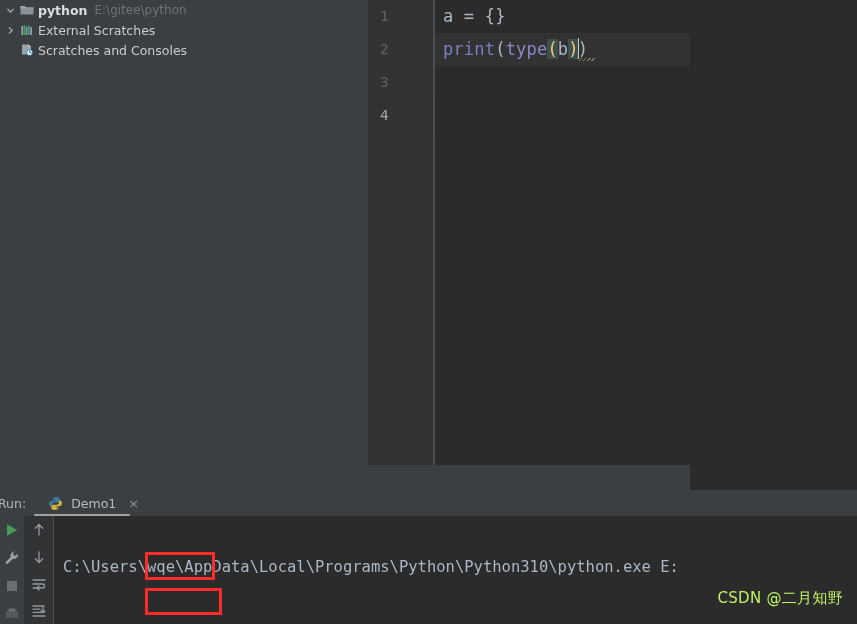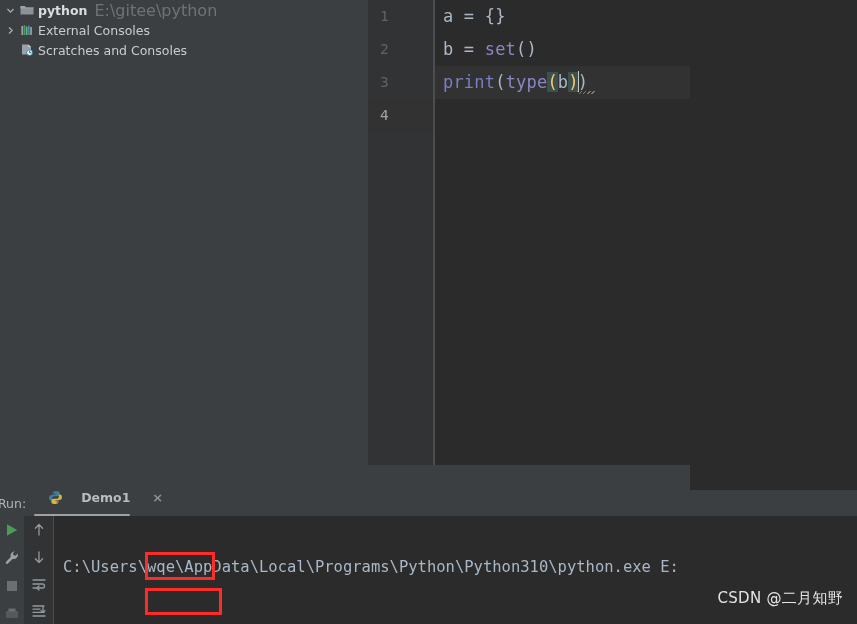--- a/index.html
+++ b/index.html
@@ -65,21 +65,21 @@
     display: inline-flex;
     align-items: center;
     justify-content: center;
     margin-right: 3px;
   }
   .tree-label { }
   .tree-label.bold { font-weight: bold; color: #d8dde2; }
   .tree-path {
     color: #6c7378;
     margin-left: 7px;
-    font-size: 16px;
+    font-size: 12px;
   }
   .indent-16 { padding-left: 16px; }
   .indent-34 { padding-left: 34px; }
 
   
   #editor-pane {
     flex: 1;
     height: 490px;
     position: relative;
     background: #2b2b2b;
@@ -195,25 +195,25 @@
     color: #b7bcc0;
   }
   #run-label {
     margin-left: -4px;
     padding-left: 2px;
     color: #b0b5b9;
   }
   #run-tab {
     margin-left: 18px;
     display: flex;
-    gap: 18px;
+    align-items: center;
+    gap: 8px;
     height: 26px;
     position: relative;
     padding: 0 4px;
-    font-weight: bold;
   }
   #run-tab-underline {
     position: absolute;
     left: 34px;
     top: 24px;
     width: 96px;
     height: 2px;
     background: #9fa3a6;
     border-radius: 1px;
   }
@@ -293,21 +293,21 @@
   #redbox-set {
     left: 145px;
     top: 588px;
     width: 77px;
     height: 27px;
   }
   #watermark {
     position: absolute;
     right: 14px;
     bottom: 16px;
-    color: #e5e5e5;
+    color: #bef264;
     font-size: 15px;
     font-family: "DejaVu Sans", "Liberation Sans", sans-serif;
     letter-spacing: .3px;
   }
   svg { display:block; }
 </style>
 </head>
 <body>
 
 <div id="top-area">
@@ -340,21 +340,21 @@
       </span>
       <span class="tree-icon">
         <svg width="14" height="13" viewBox="0 0 14 13">
           <rect x="1.4" y="2.0" width="1.7" height="9" fill="#9aa1a8"></rect>
           <rect x="3.6" y="1.2" width="1.7" height="9.8" fill="#4e9a5a"></rect>
           <rect x="5.8" y="2.6" width="1.7" height="8.4" fill="#6bb17a"></rect>
           <rect x="8.0" y="1.6" width="1.7" height="9.4" fill="#3f8ba8"></rect>
           <rect x="10.2" y="3.0" width="1.7" height="8" fill="#9aa1a8"></rect>
         </svg>
       </span>
-      <span class="tree-label">External Consoles</span>
+      <span class="tree-label">External Scratches</span>
     </div>
 
     <div class="tree-row">
       <span class="tree-arrow"></span>
       <span class="tree-icon">
         <svg width="14" height="14" viewBox="0 0 14 14">
           <path d="M2 1.4 h6.4 l2.6 2.6 v7.4 h-9 z" fill="#9aa1a8"></path>
           <path d="M8.4 1.4 l2.6 2.6 h-2.6 z" fill="#cdd3d8"></path>
           <circle cx="9.6" cy="9.6" r="3.2" fill="#2d94c7"></circle>
           <circle cx="9.6" cy="9.6" r="2.4" fill="#ffffff"></circle>
@@ -372,21 +372,20 @@
       <div class="gutter-num">2</div>
       <div class="gutter-num">3</div>
       <div class="gutter-num current">4</div>
     </div>
     <div id="editor-vert-divider"></div>
 
     <div id="code-area">
 
       <div class="code-line"><span class="tok-plain">a</span><span class="tok-plain"> = </span><span class="tok-plain">{}</span></div>
 
-      <div class="code-line"><span class="tok-plain">b</span><span class="tok-plain"> = </span><span class="tok-builtin">set</span><span class="tok-plain">()</span></div>
 
 
       <div class="code-line current"><span class="tok-kw">print</span><span class="tok-plain">(</span><span class="tok-builtin">type</span><span class="tok-match">(</span><span class="tok-plain">b</span><span class="tok-match">)</span><span class="caret"></span><span class="tok-plain">)</span><span class="squiggle"></span></div>
 
     </div>
 
     <div id="editor-bottom-strip"></div>
   </div>
 </div>
 

